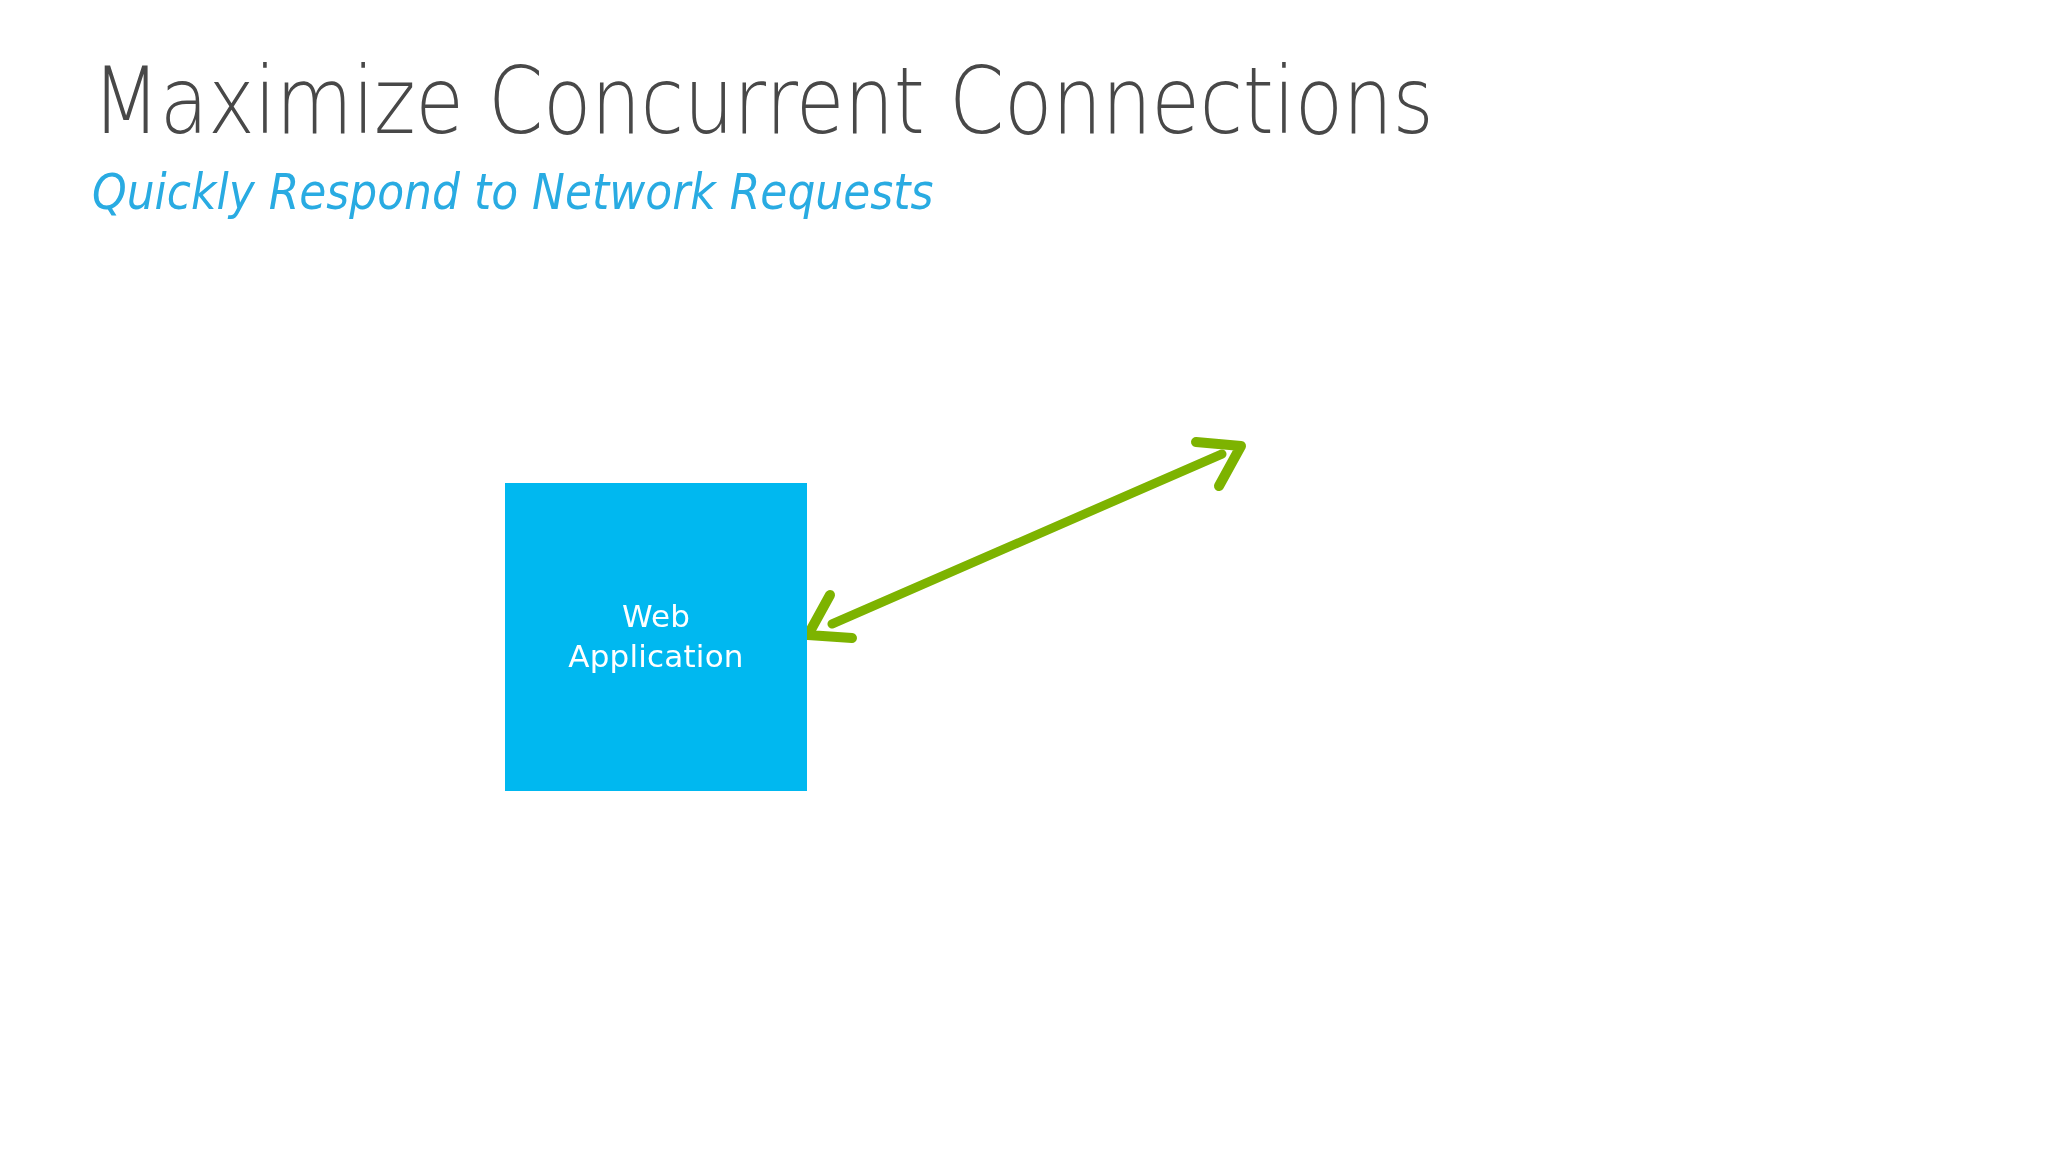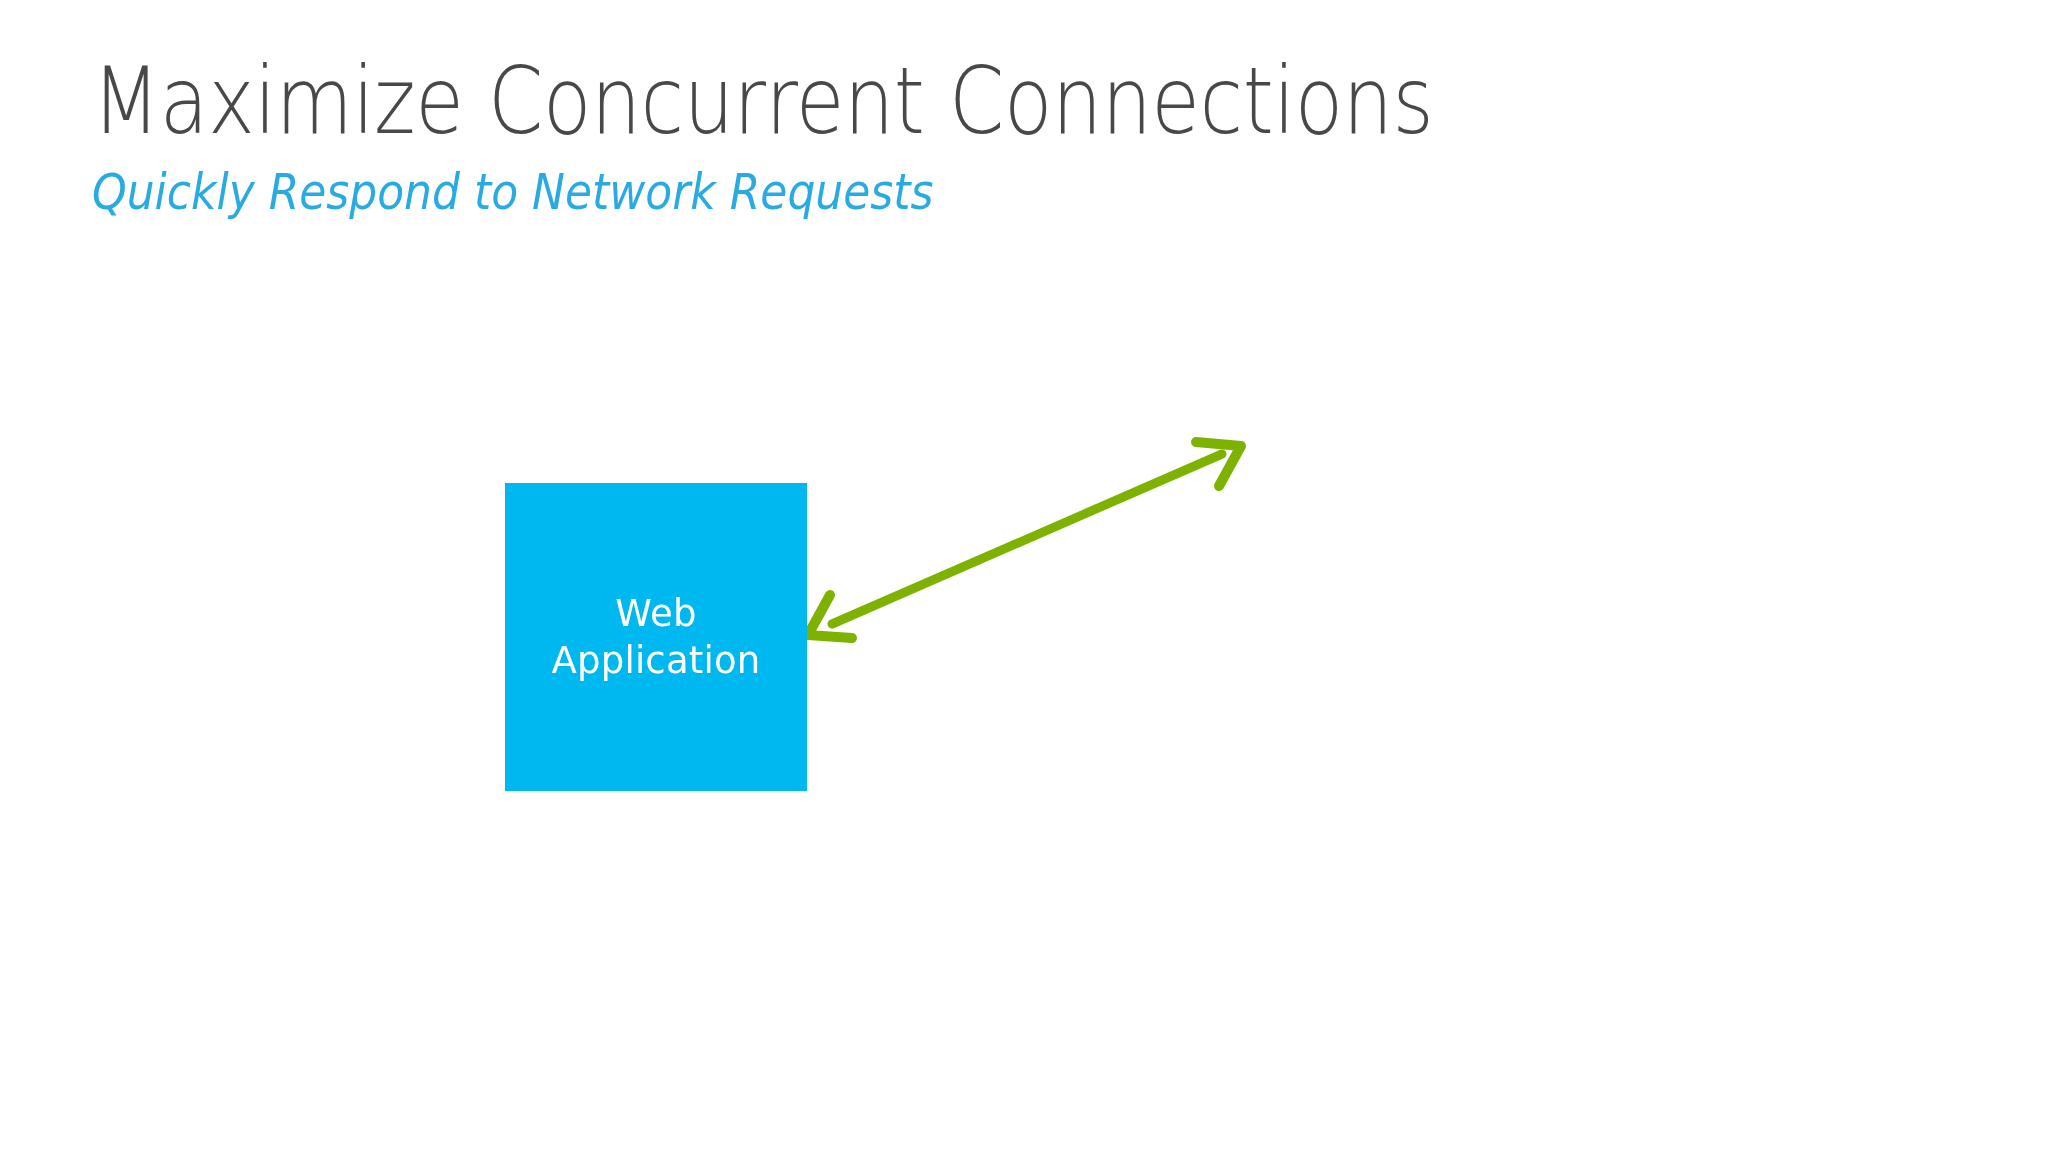--- a/index.html
+++ b/index.html
@@ -68,21 +68,21 @@
     height: 308px;
     background: #00b8f0;
     display: flex;
     align-items: center;
     justify-content: center;
     box-sizing: border-box;
   }
   #webapp-label {
     color: #ffffff;
     font-family: "DejaVu Sans", "Liberation Sans", sans-serif;
-    font-size: 37px;
+    font-size: 31px;
     font-weight: 400;
     line-height: 1.28;
     text-align: center;
     white-space: pre-line;
     letter-spacing: 0.2px;
   }
 
   
   #domain-node {
     position: absolute;

